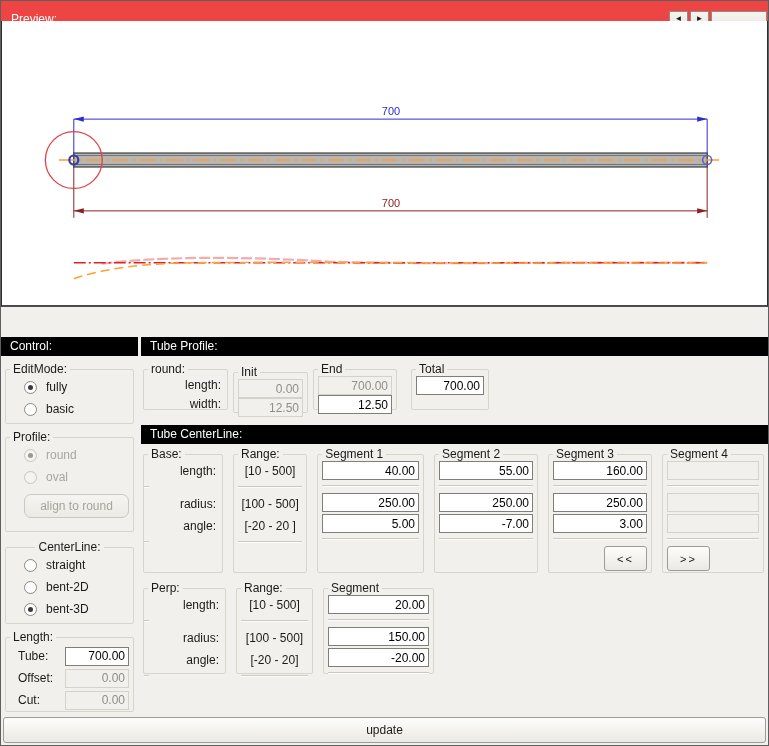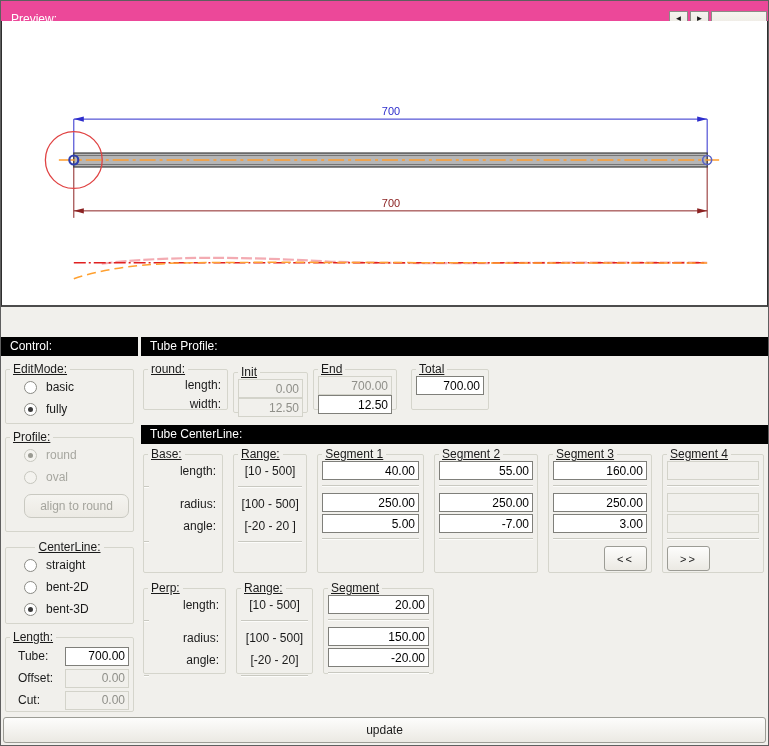--- a/index.html
+++ b/index.html
@@ -9,37 +9,37 @@
   .window { width:769px; height:746px; background:#f1f0ec; border:1px solid #5f5f5f; position:relative; overflow:hidden; }
 
   
   .titlebar { height:26px; background:#f4f7fb; display:flex; align-items:center; padding:0 9px 0 8px; }
   .app-icon { width:16px; height:16px; border-radius:50%; background:radial-gradient(circle at 35% 30%, #4a7fe0 0%, #2a53b4 45%, #142e7c 100%); position:relative; flex:0 0 auto; }
   .app-icon::after { content:""; position:absolute; left:4px; top:6px; width:7px; height:2px; border-top:1px solid rgba(255,255,255,.85); transform:rotate(-12deg); }
   .title-text { flex:1; margin-left:7px; font-size:12px; color:#000; }
   .close-btn { width:22px; text-align:center; font-size:14px; color:#222; cursor:default; }
 
   
-  .preview-bar { height:20px; background:#ec4899; color:#fff; display:flex; align-items:center; padding:16px 1px 0 10px; }
+  .preview-bar { height:20px; background:#ef4444; color:#fff; display:flex; align-items:center; padding:16px 1px 0 10px; }
   .preview-label { flex:1; font-size:12px; }
   .navbtn { width:19px; height:17px; margin-right:2px; background:linear-gradient(#f6f4ef,#e9e6df); border:1px solid #8c8c86; font-size:8px; line-height:14px; color:#1a1a1a; padding:0; text-align:center; }
   .blankbtn { width:56px; height:17px; background:linear-gradient(#f6f4ef,#ece9e2); border:1px solid #8c8c86; }
 
   
   .canvas { height:286px; background:#fff; border-left:1px solid #2e2e2e; border-right:1px solid #2e2e2e; border-bottom:2px solid #4c4c4c; position:relative; }
   .canvas svg { display:block; width:100%; height:100%; }
 
   
   .panels { position:absolute; left:0; right:0; top:334px; bottom:0; }
   .hdr { height:19px; background:#000000; color:#fff; line-height:19px; padding-left:9px; font-size:12px; }
   .left-col { position:absolute; left:0; top:2px; width:137px; }
   .right-col { position:absolute; left:140px; top:2px; right:0; }
 
   fieldset { border:1px solid #d5d5cc; border-radius:2px; margin:0 4px; padding:0 4px 4px; background:transparent; min-inline-size:0; }
-  legend { padding:0 3px; font-size:12px; color:#1a1a1a;text-decoration:underline; }
+  legend { padding:0 3px; font-size:12px; color:#1a1a1a; }
 
   
   .radio-row { display:flex; align-items:center; height:22px; padding-left:14px; }
   .radio { width:13px; height:13px; border-radius:50%; border:1px solid #8a8a84; background:#fff; margin-right:9px; position:relative; flex:0 0 auto; }
   .radio-row.checked .radio::after { content:""; position:absolute; left:3px; top:3px; width:5px; height:5px; border-radius:50%; background:#3a3a3a; }
   .radio-row.disabled { color:#a7a7a0; }
   .radio-row.disabled .radio { border-color:#c6c6be; background:#f4f3ef; }
   .radio-row.disabled.checked .radio::after { background:#9a9a92; }
 
   .btn { background:linear-gradient(#fdfdfc,#ebe9e3); border:1px solid #9c9c95; border-radius:3px; font-size:12px; color:#1a1a1a; }
@@ -142,27 +142,27 @@
     </svg>
   </div>
 
   <div class="panels">
 
     <div class="left-col">
       <div class="hdr">Control:</div>
 
       <fieldset style="margin-top:6px; height:62px;">
         <legend>EditMode:</legend>
+        <div class="radio-row checked">
+          <span class="radio"></span>
+          <span>fully</span>
+        </div>
         <div class="radio-row">
           <span class="radio"></span>
           <span>basic</span>
-        </div>
-        <div class="radio-row checked">
-          <span class="radio"></span>
-          <span>fully</span>
         </div>
       </fieldset>
 
       <fieldset style="margin-top:6px; height:102px;">
         <legend>Profile:</legend>
         <div class="radio-row checked disabled">
           <span class="radio"></span>
           <span>round</span>
         </div>
         <div class="radio-row disabled">

